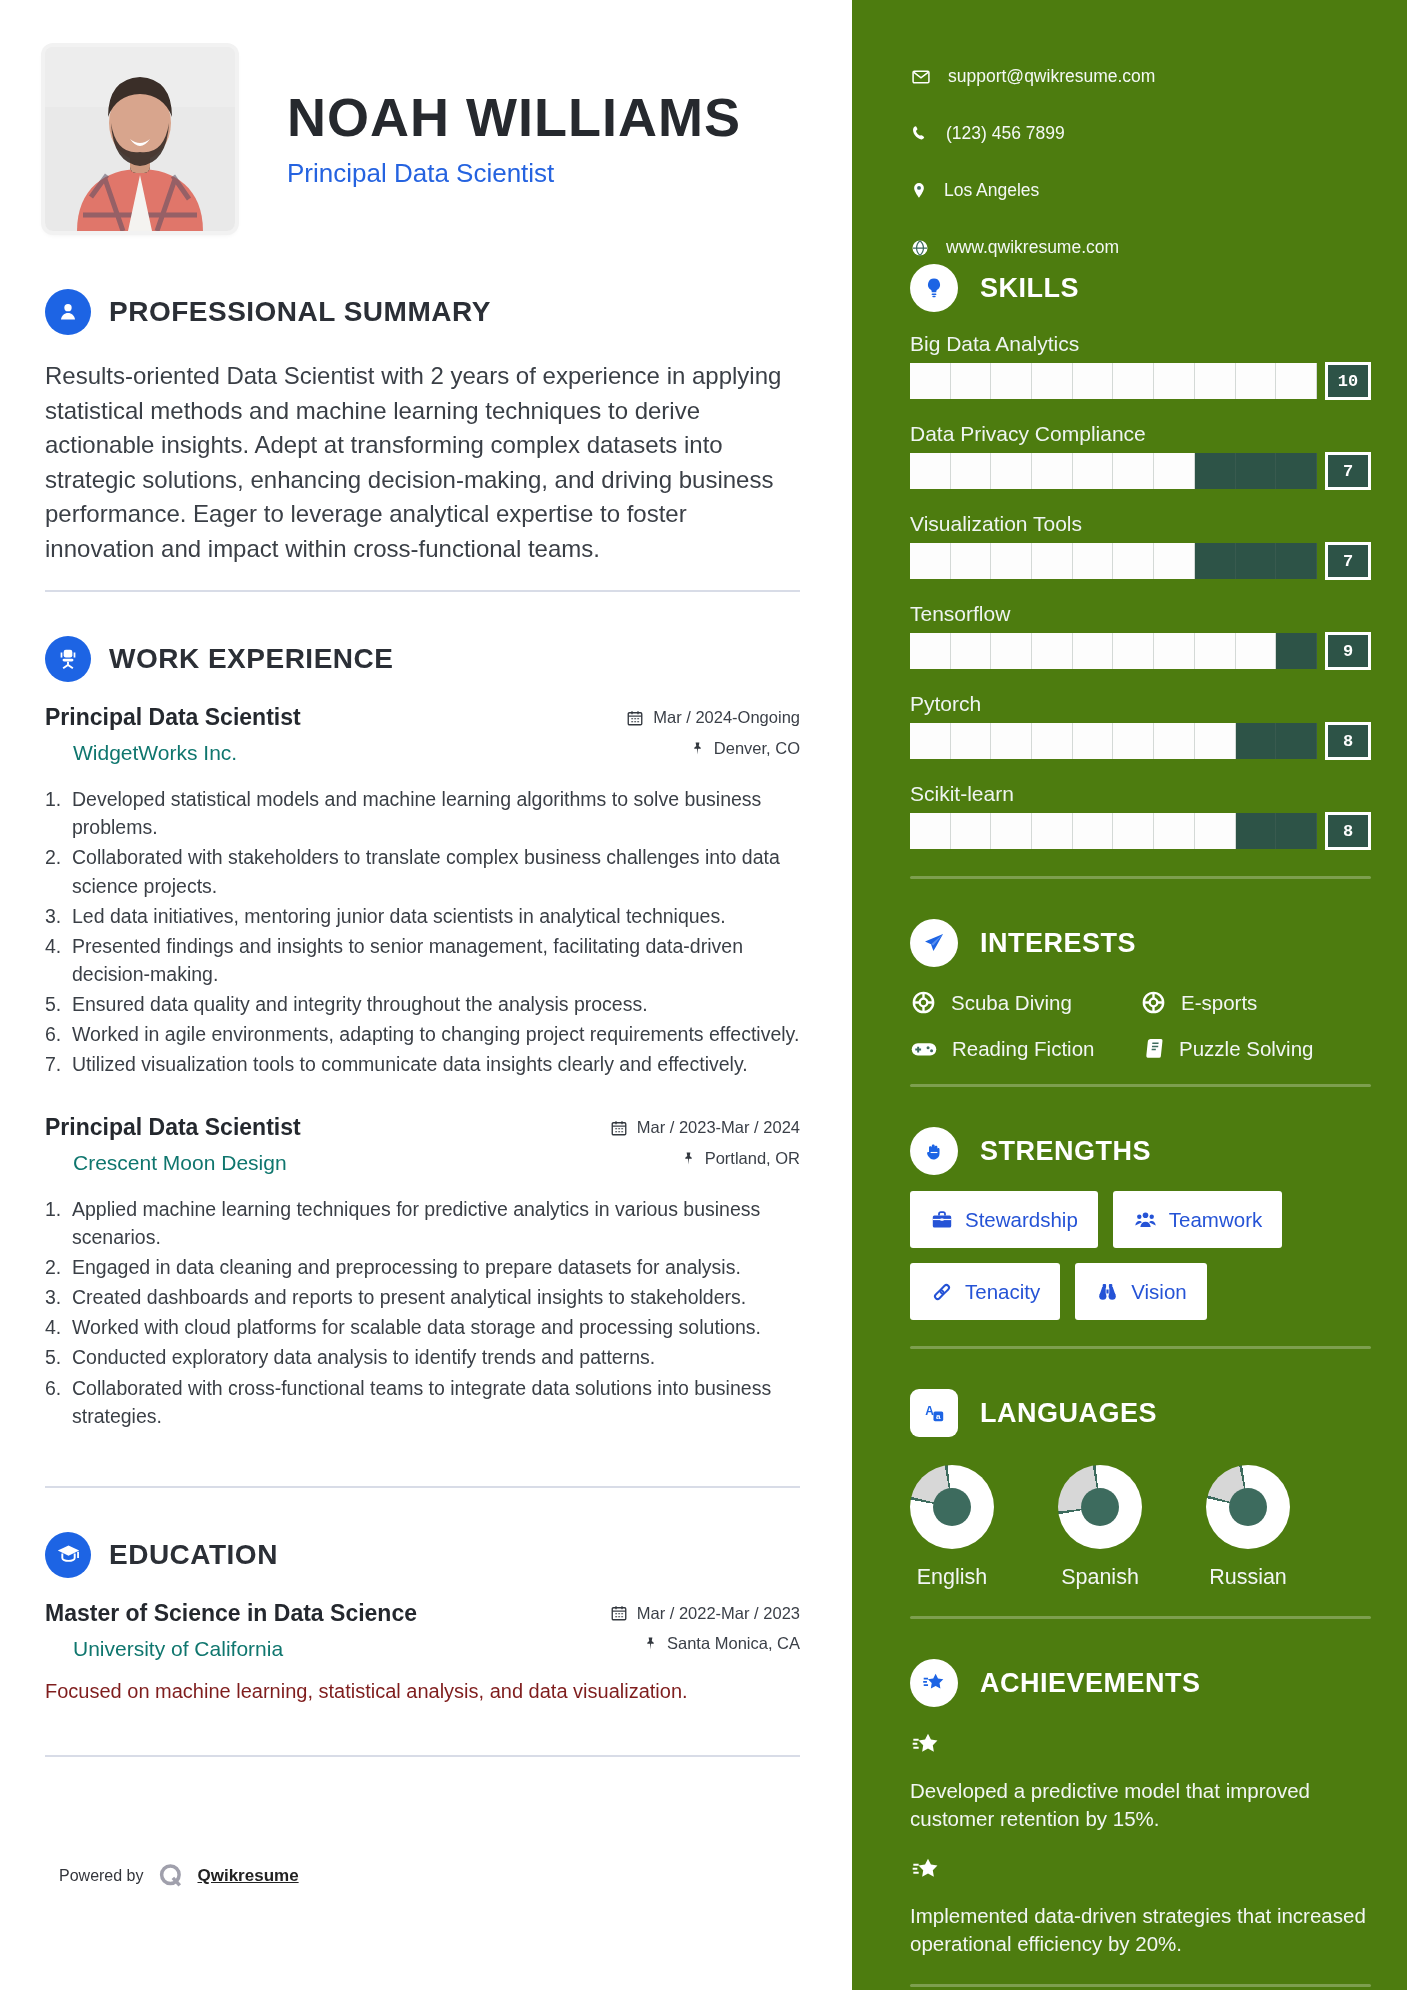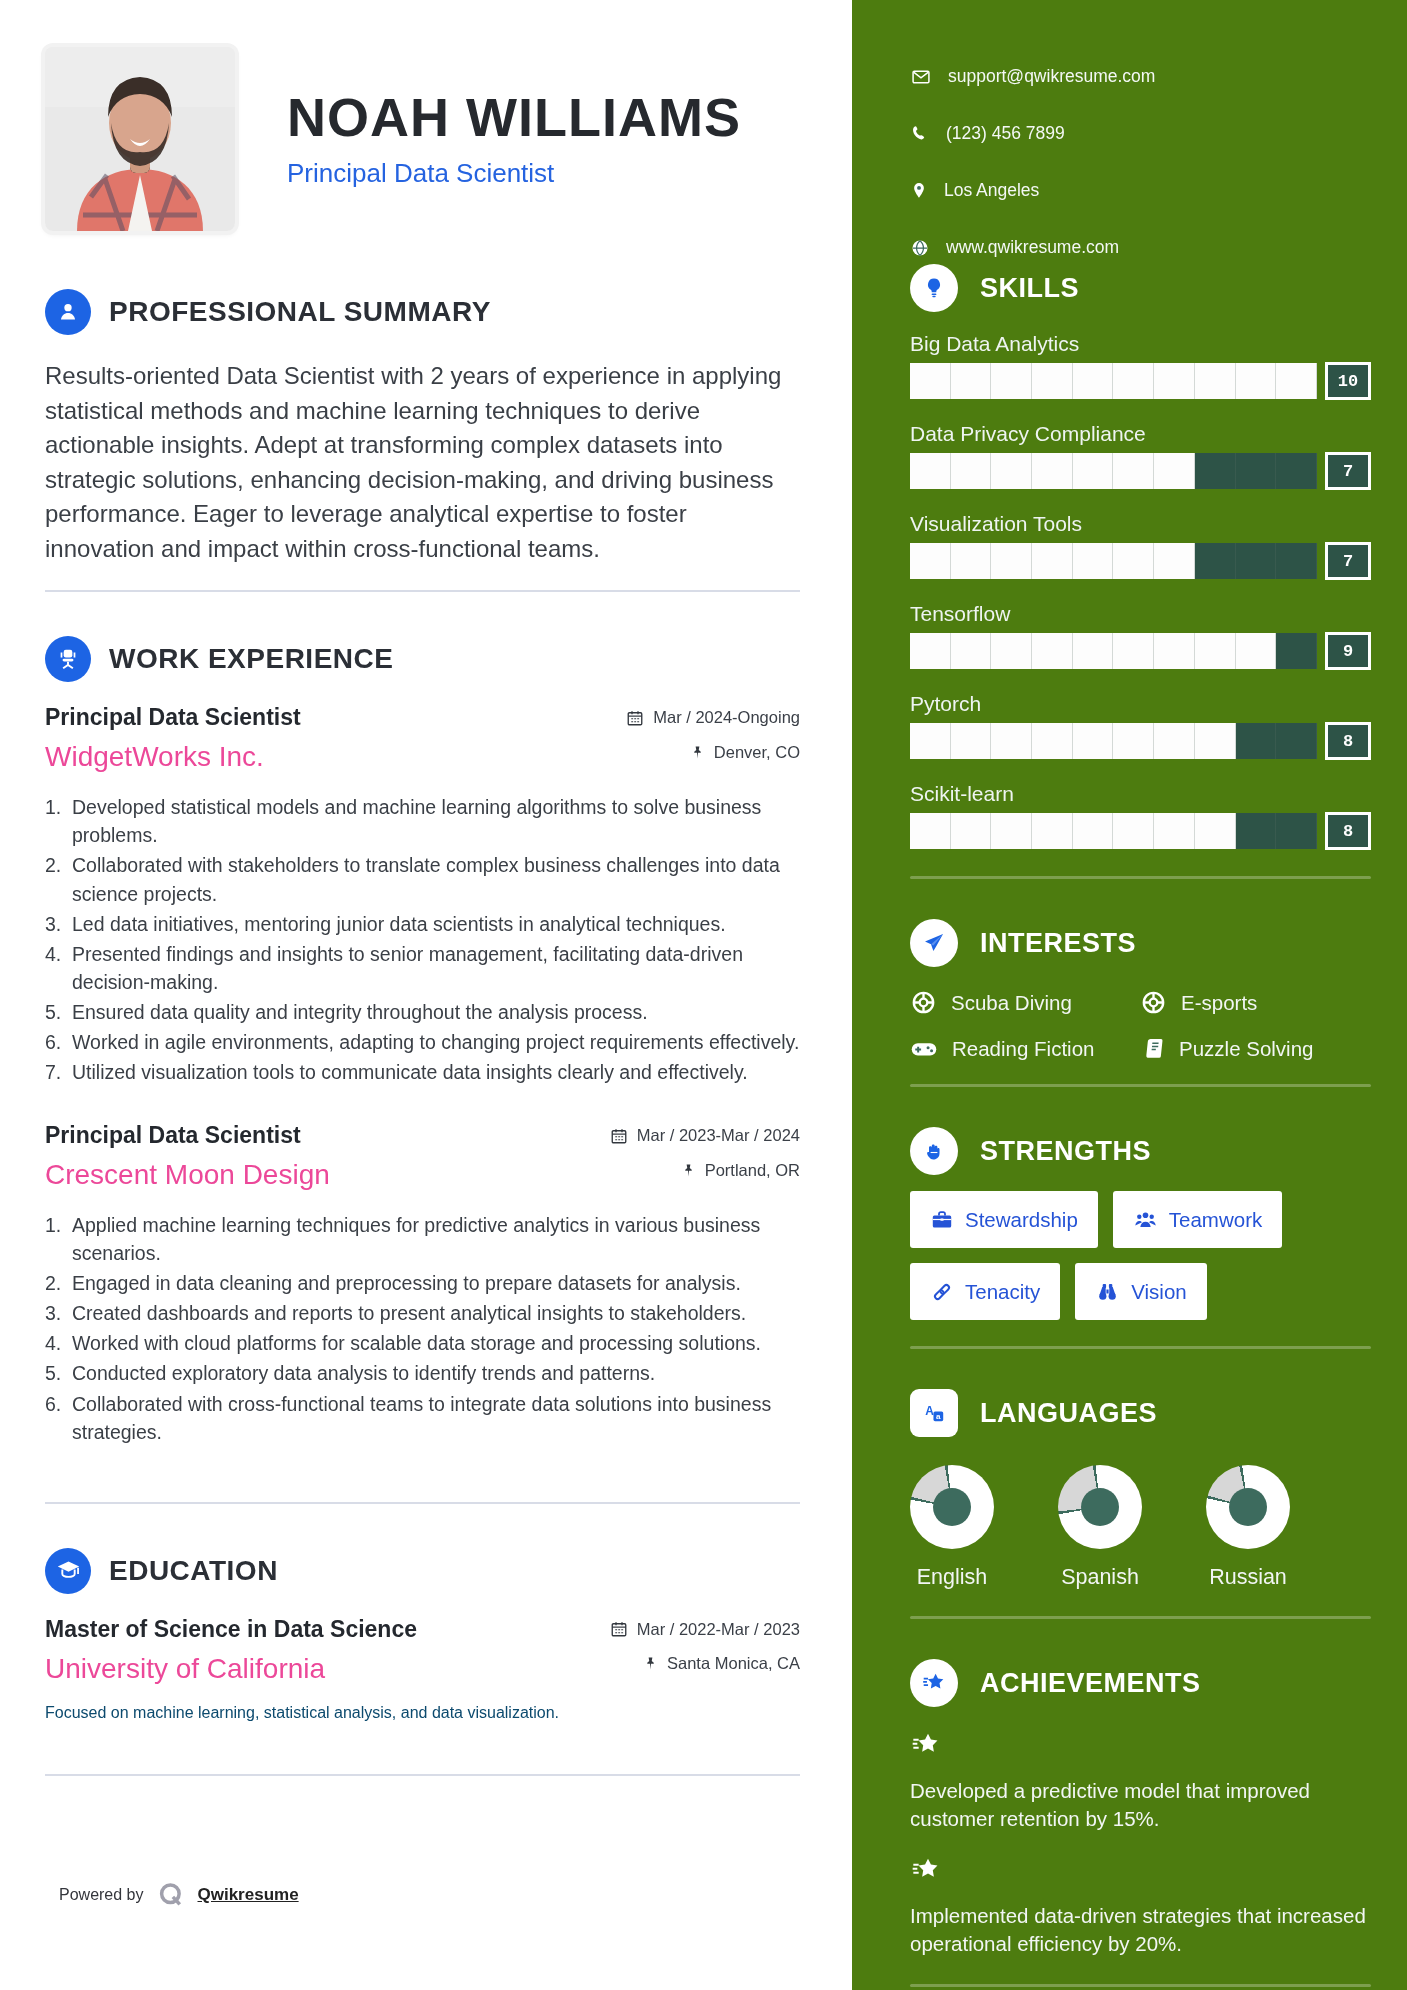--- a/index.html
+++ b/index.html
@@ -23,28 +23,28 @@
   .summary-sec{margin-top:58px;}
   .summary-text{margin:24px 0 0 0;font-size:24px;line-height:1.44;color:#3a3f46;}
 
   .ldiv{border:none;height:2px;background:#d8dce7;margin:24px 0 44px 0;}
   .ldiv.tail{margin:50px 0 0 0;}
 
   .job{margin-top:22px;}
   .job + .job{margin-top:36px;}
   .job-row{display:flex;justify-content:space-between;align-items:center;}
   .job-title{margin:0;font-size:23px;font-weight:700;color:#24282e;}
-  .company{margin-top:10px;font-size:28px;color:#ec4899;}
+  .company{margin-top:10px;font-size:21px;color:#0f766e;margin-left:28px;}
   .meta{display:flex;align-items:center;gap:9px;font-size:16.5px;color:#3a3f47;}
   .meta svg{flex:0 0 auto;}
   ol.bullets{margin:20px 0 0 0;padding:0;list-style:none;counter-reset:item;}
   ol.bullets li{counter-increment:item;display:grid;grid-template-columns:27px 1fr;
       font-size:19.5px;line-height:1.44;color:#3a3f46;margin-bottom:2px;}
   ol.bullets li::before{content:counter(item) ".";color:#3a3f46;}
-  .edu-note{margin:16px 0 0 0;font-size:16px;line-height:1.44;color:#0c4a6e;}
+  .edu-note{margin:16px 0 0 0;font-size:20px;line-height:1.44;color:#7f1d1d;}
 
   .powered{display:flex;align-items:center;gap:12px;margin:104px 0 0 14px;}
   .powered .pb-label{font-size:16px;color:#34363c;}
   .powered .brand{font-size:17px;font-weight:700;color:#222;text-decoration:underline;}
 
   
   .sidebar{width:555px;background:#4d7c0f;padding:66px 36px 30px 58px;color:#fff;}
   .contact{list-style:none;margin:0;padding:0;}
   .contact li{display:flex;align-items:center;gap:16px;margin-bottom:36px;font-size:17.5px;color:#f4f8f6;}
   .contact li:last-child{margin-bottom:0;}

